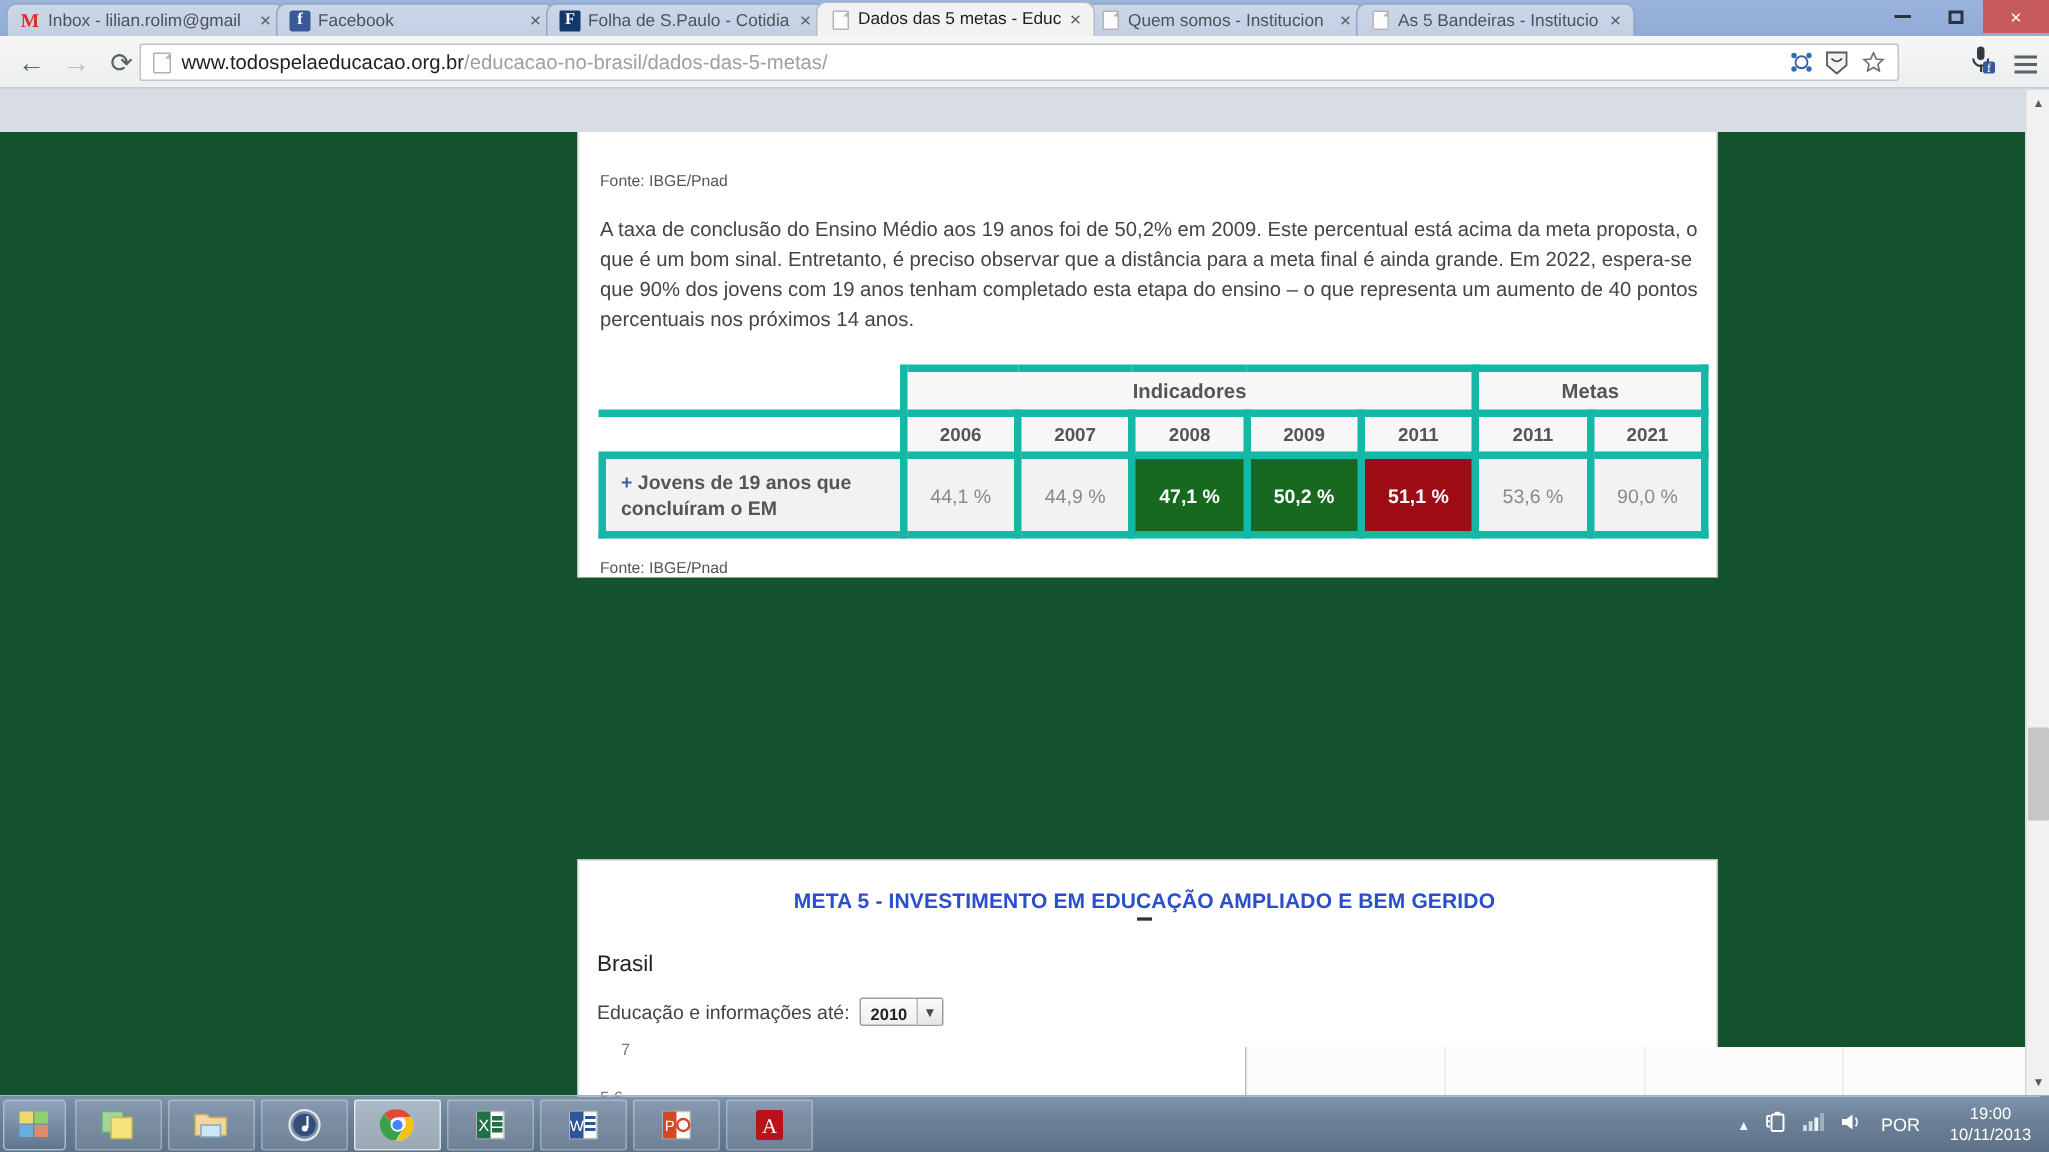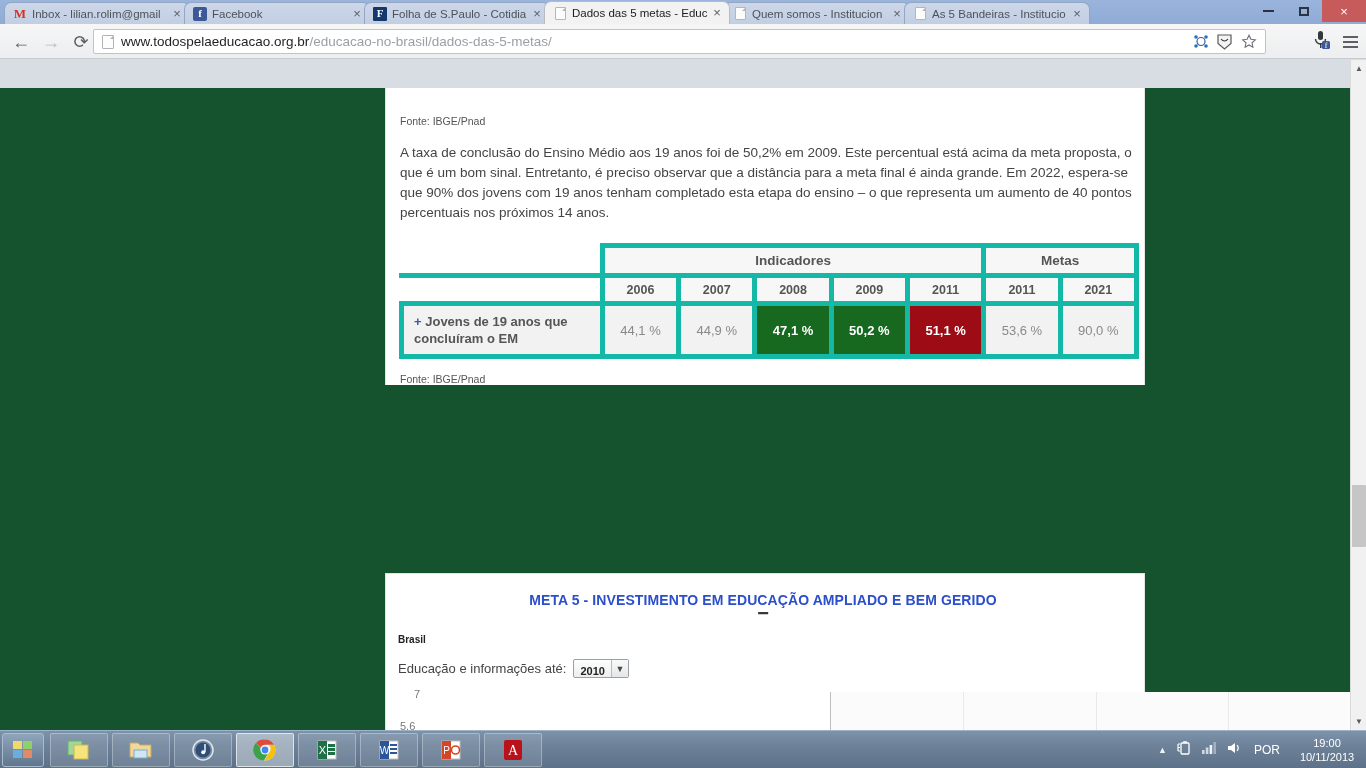--- a/index.html
+++ b/index.html
@@ -122,21 +122,21 @@
     position:absolute; left:385px; top:485px; width:760px; background:#fff;
     border:1px solid #e3e3e3; border-bottom:none;
   }
   .panel5-head {
     display:flex; align-items:center; justify-content:space-between;
     padding:18px 16px 0 12px;
     flex-direction:column;
   }
   .panel5-title { color:#2b4ecb; font-weight:bold; font-size:14px; letter-spacing:0.1px; }
   .panel5-toggle { color:#333; font-size:20px; line-height:10px; font-weight:bold; }
-  .panel5-sub { font-weight:bold; font-size:10px; color:#222; padding:16px 0 0 12px; }
+  .panel5-sub { font-weight:normal; font-size:15px; color:#222; padding:16px 0 0 12px; }
   .selrow { display:flex; align-items:center; gap:7px; padding:14px 0 0 12px; font-size:13px; color:#444; }
   .fakeselect {
     display:inline-flex; align-items:flex-end; height:19px; border:1px solid #9aa0a6;
     background:linear-gradient(#fdfdfd,#eceef0); border-radius:2px; font-size:11px; color:#222;font-weight:bold;
   }
   .fakeselect span { padding:0 6px; }
   .fakeselect .arrow {
     width:17px; height:17px; border-left:1px solid #b7bcc1; display:flex; align-items:center;
     justify-content:center; font-size:9px; color:#4a4a4a; background:linear-gradient(#fafafa,#e4e6e8);
   }

